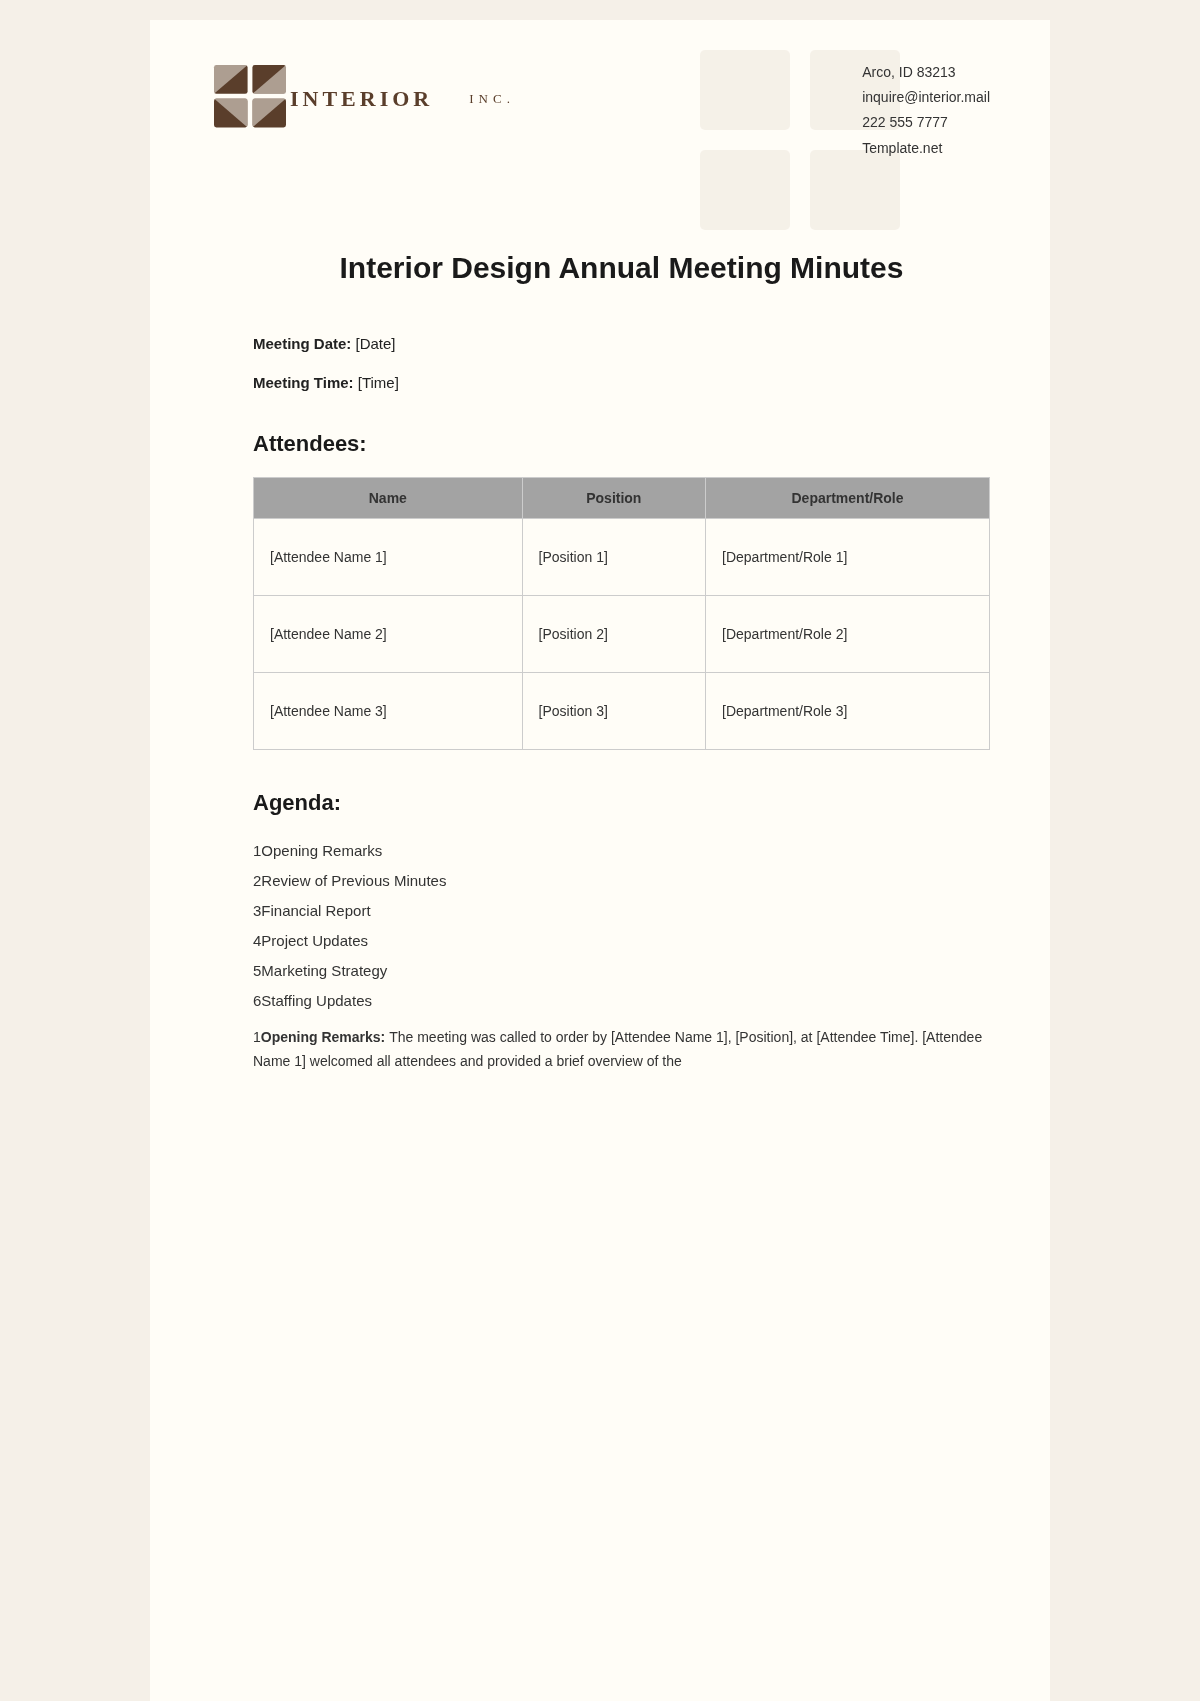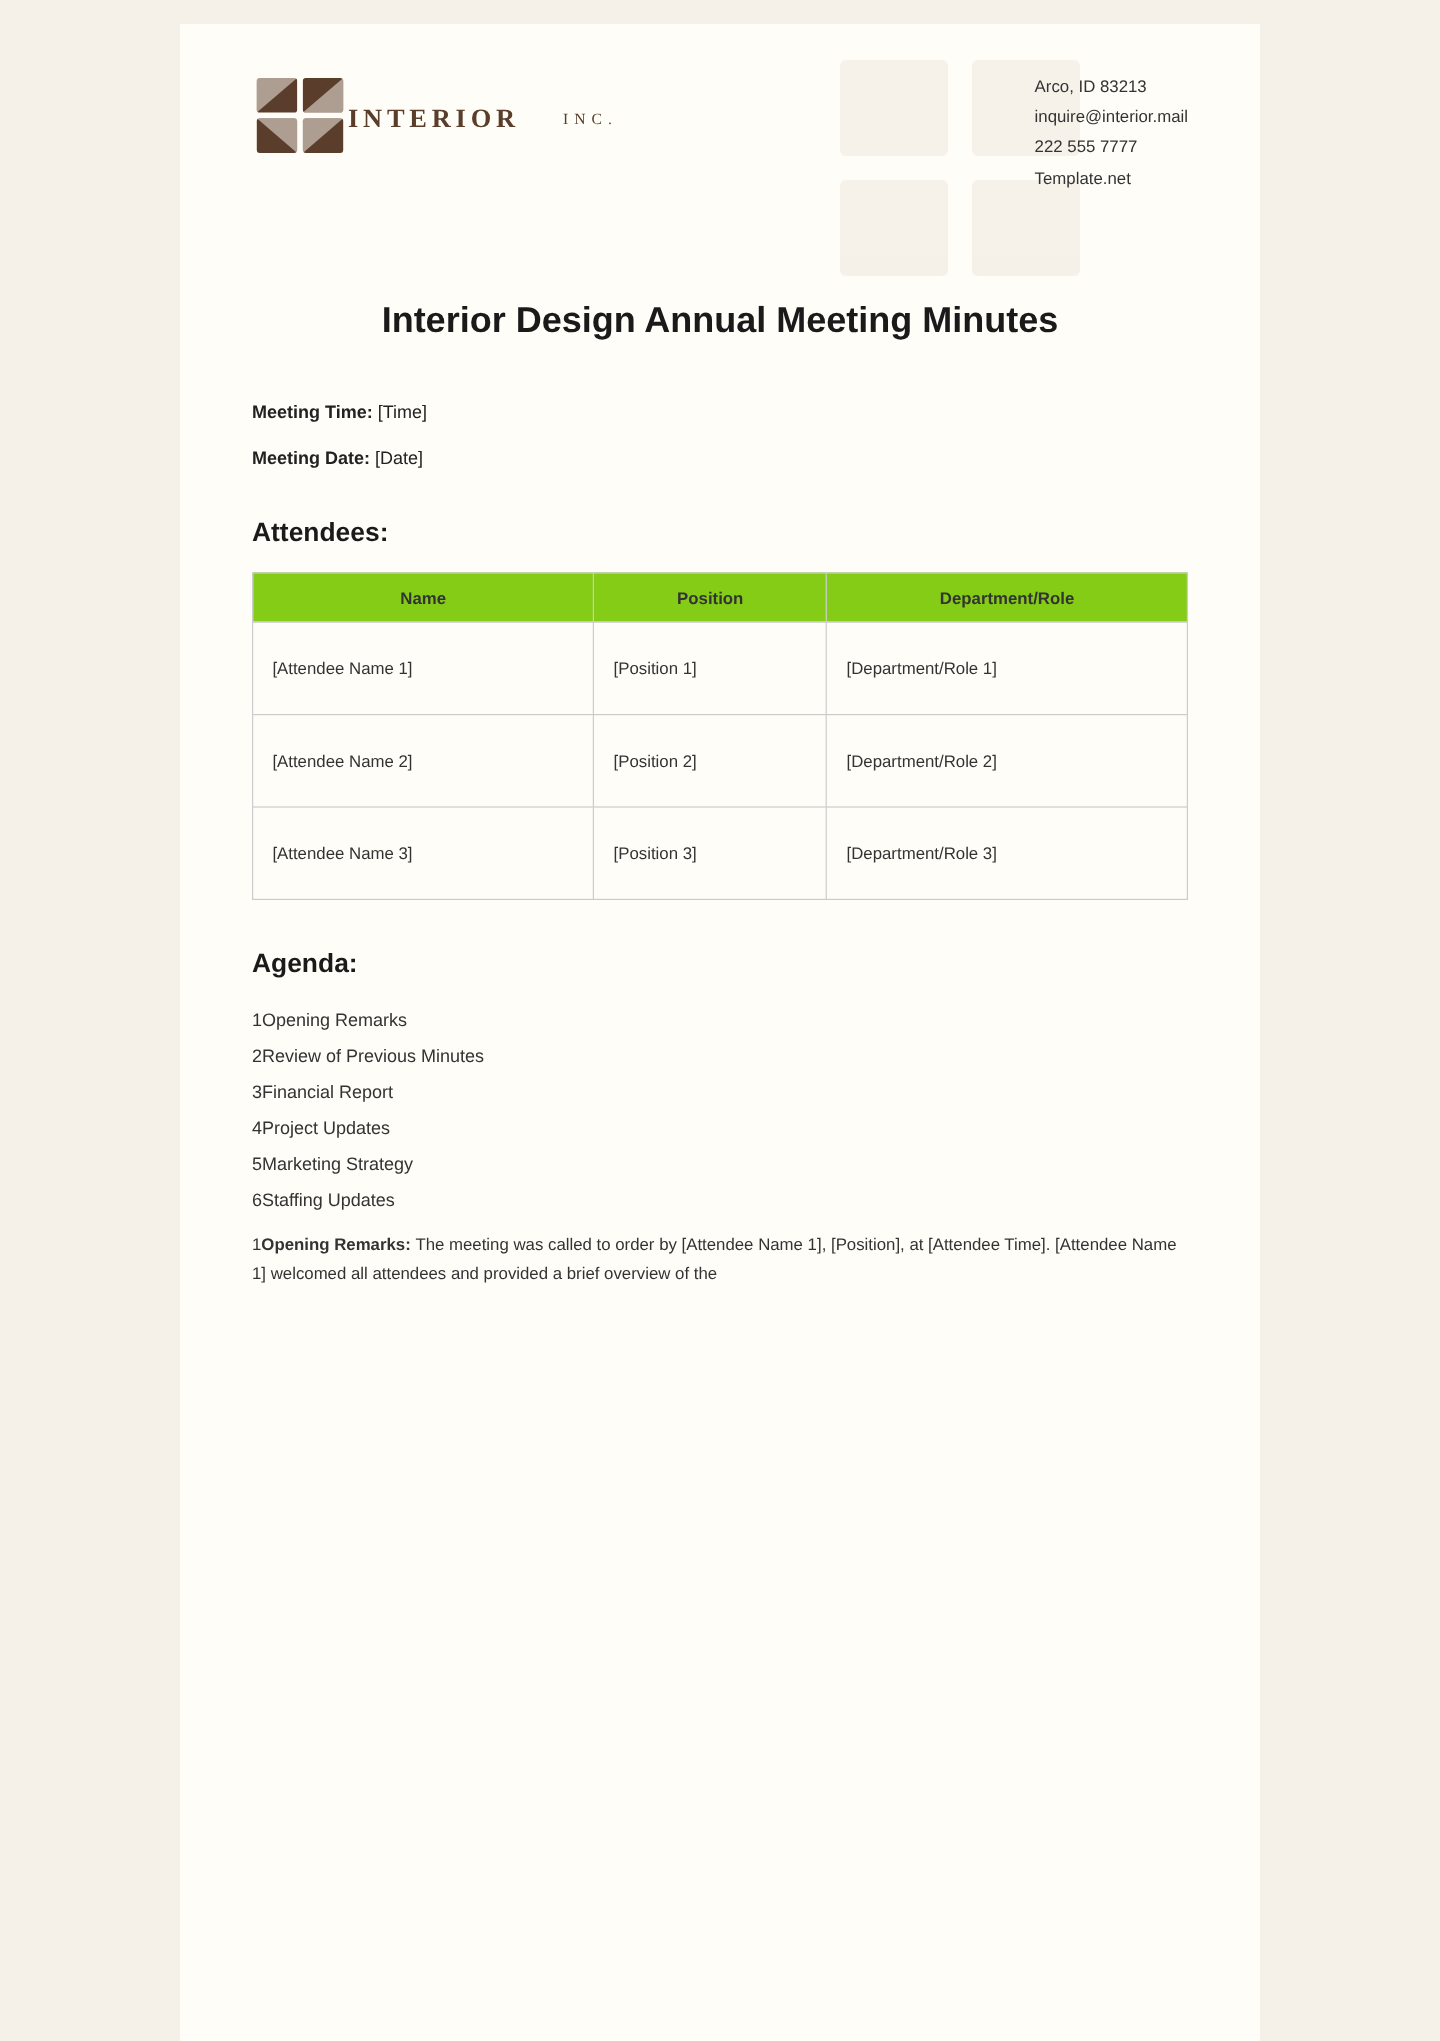--- a/index.html
+++ b/index.html
@@ -74,20 +74,21 @@
       position: absolute;
       right: 120px;
       top: 10px;
       opacity: 0.08;
       pointer-events: none;
     }
 
     
     .content {
       padding: 30px 60px 60px 60px;
+      margin-left: 43px;
     }
 
     .doc-title {
       font-size: 30px;
       font-weight: bold;
       color: #1a1a1a;
       text-align: center;
       margin: 40px 0 50px 0;
       font-family: Arial, sans-serif;
     }
@@ -114,21 +115,21 @@
     
     .attendees-table {
       width: 100%;
       border-collapse: collapse;
       margin-bottom: 10px;
       font-family: Arial, sans-serif;
       font-size: 14px;
     }
 
     .attendees-table th {
-      background: #84cc16;
+      background: #a3a3a3;
       padding: 12px 16px;
       text-align: center;
       font-weight: bold;
       color: #333;
       border: 1px solid #ccc;
     }
 
     .attendees-table td {
       padding: 30px 16px;
       border: 1px solid #ccc;
@@ -201,27 +202,27 @@
       <div>222 555 7777</div>
       <div>Template.net</div>
     </div>
   </div>
 
   <div class="content">
 
     <h1 class="doc-title">Interior Design Annual Meeting Minutes</h1>
 
     <div class="field-row">
+      <span class="field-label">Meeting Date:</span>
+      <span>[Date]</span>
+    </div>
+
+    <div class="field-row">
       <span class="field-label">Meeting Time:</span>
       <span>[Time]</span>
-    </div>
-
-    <div class="field-row">
-      <span class="field-label">Meeting Date:</span>
-      <span>[Date]</span>
     </div>
 
 
     <h2 class="section-heading">Attendees:</h2>
 
     <table class="attendees-table">
       <thead>
         <tr>
           <th>Name</th>
           <th>Position</th>

